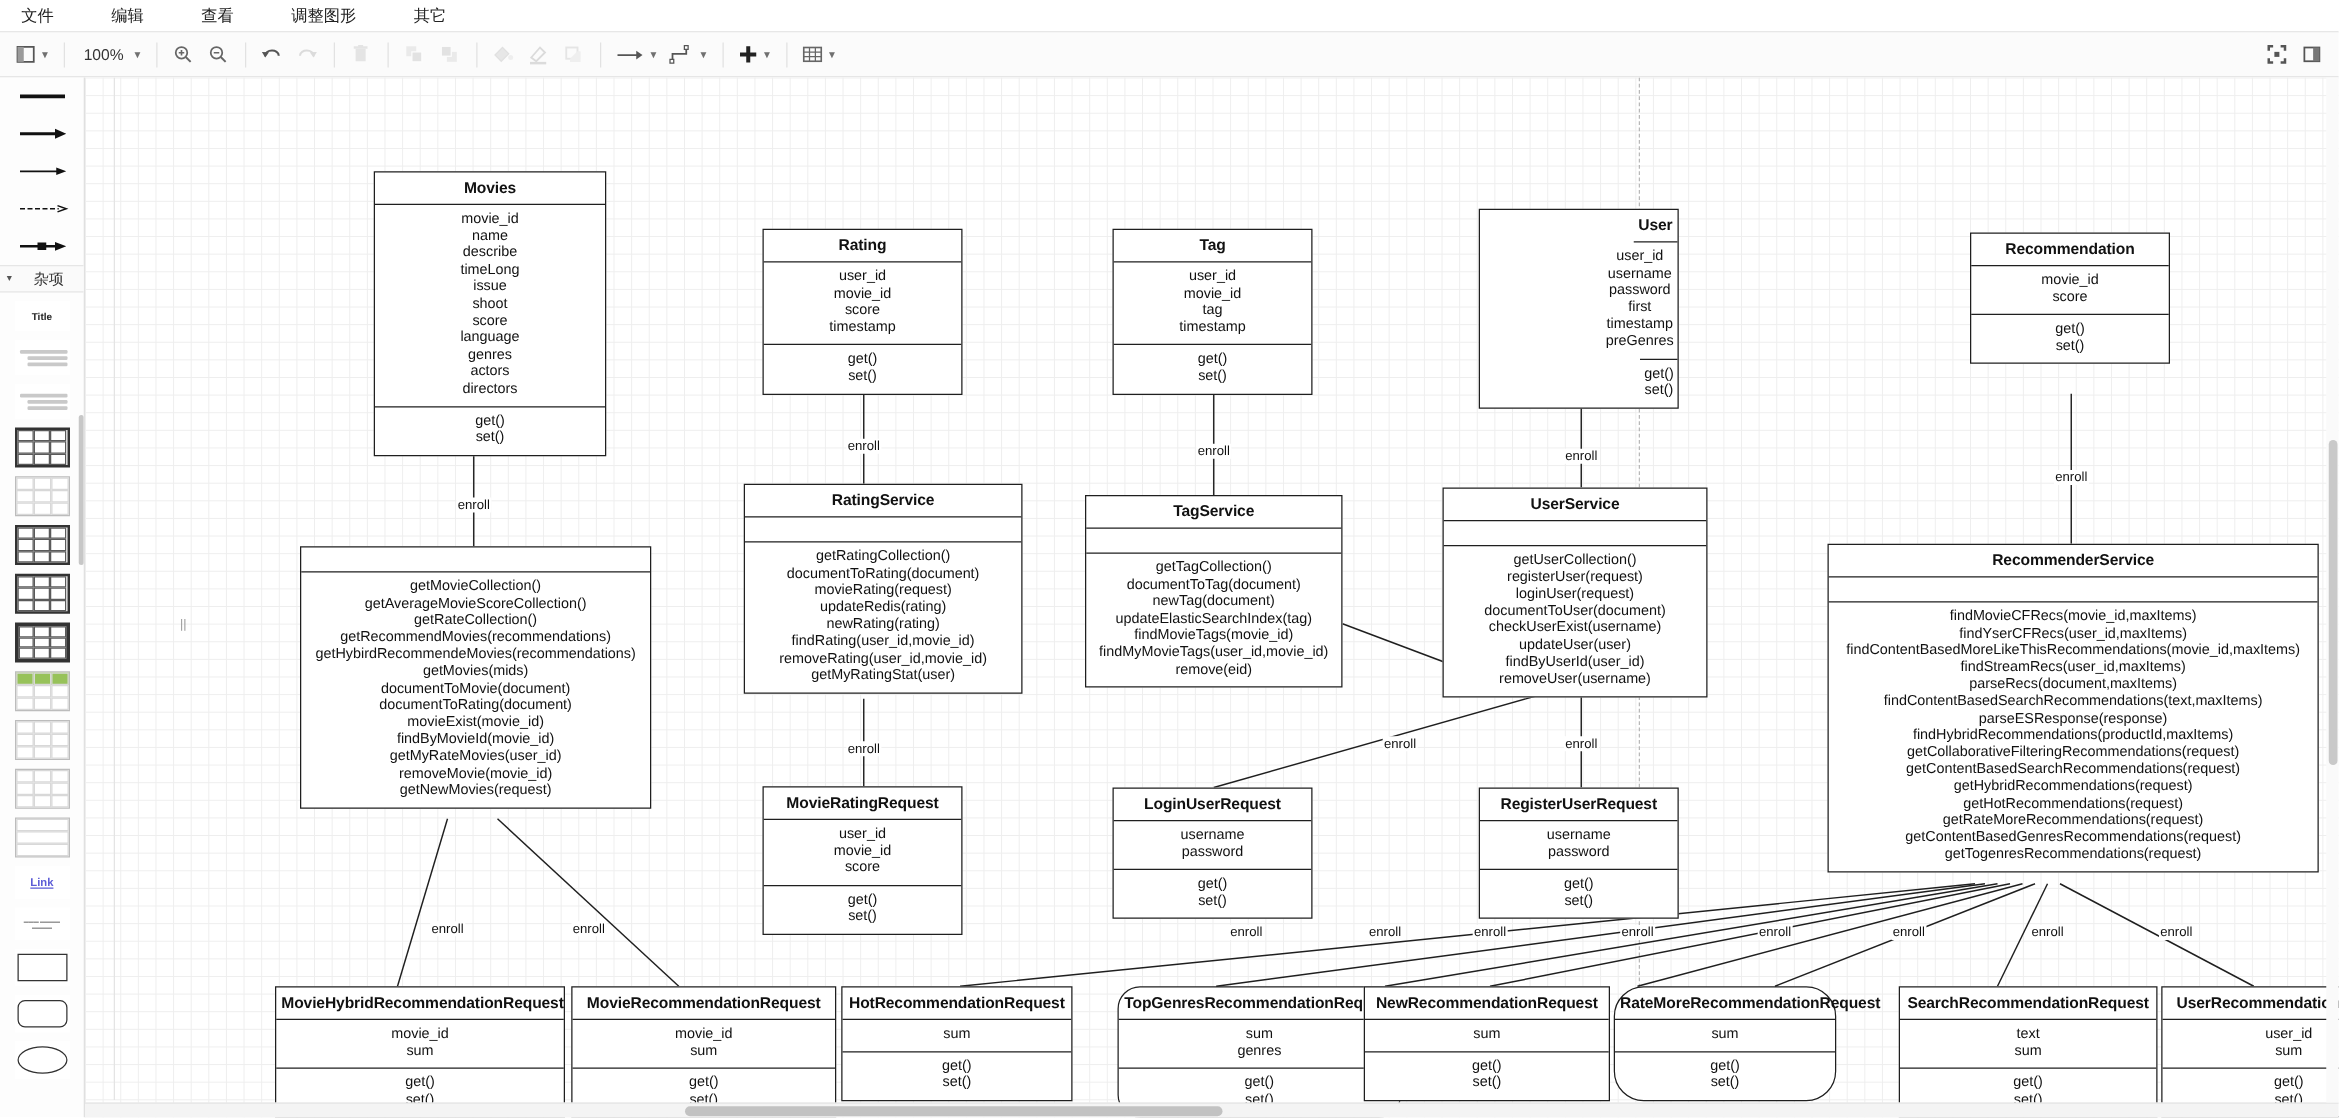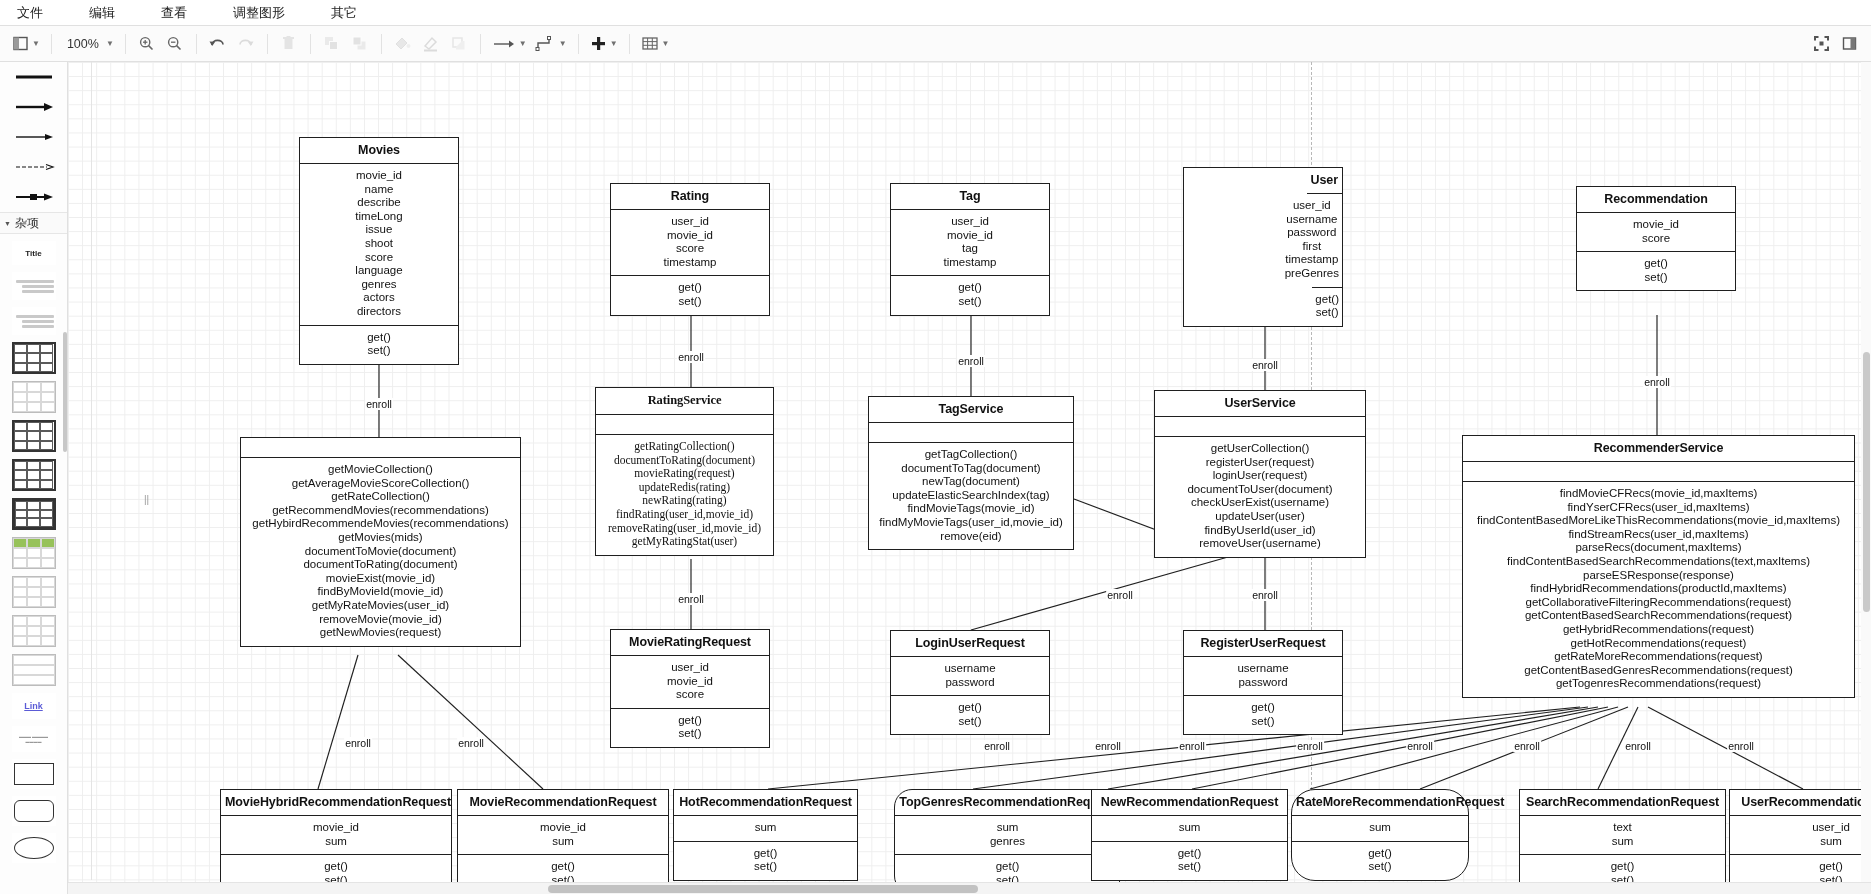--- a/index.html
+++ b/index.html
@@ -45,21 +45,21 @@
   .sidebar {
     position: absolute; top: 62px; left: 0; width: 68px; height: 832px;
     background: #fdfdfd; border-right: 1px solid #e0e0e0;
     overflow: hidden;
   }
   .shape-row {
     height: 30px; display: flex; align-items: center; justify-content: center;
     cursor: default;
   }
   .sb-section {
-    height: 22px; display: flex; align-items: center; gap: 4px;
+    height: 22px; display: flex; align-items: center; gap: 16px;
     padding-left: 4px; border-top: 1px solid #e6e6e6; border-bottom: 1px solid #e6e6e6;
     background: #fafafa; font-size: 12px; color: #333;
   }
   .sb-tri { font-size: 7px; color: #555; }
   .sb-thumb {
     margin: 7px auto; width: 44px; background: #fff;
     display: flex; align-items: center; justify-content: center;
   }
   .thumb-title { font-size: 8px; font-weight: bold; color: #222; }
   .minilist { width: 40px; }
@@ -555,21 +555,21 @@
     <div class="edge-label" style="left:929px;top:684px">enroll</div>
     <div class="edge-label" style="left:1040px;top:684px">enroll</div>
     <div class="edge-label" style="left:1124px;top:684px">enroll</div>
     <div class="edge-label" style="left:1242px;top:684px">enroll</div>
     <div class="edge-label" style="left:1352px;top:684px">enroll</div>
     <div class="edge-label" style="left:1459px;top:684px">enroll</div>
     <div class="edge-label" style="left:1570px;top:684px">enroll</div>
     <div class="edge-label" style="left:1673px;top:684px">enroll</div>
 
     <div id="class-layer">
-        <div class="uml" style="left: 231px; top: 75px; width: 160px;">
+        <div class="uml" style="left: 231px; top: 75px; width: 186px;">
           <div class="uml-title">Movies</div>
           <div class="uml-sec">
             <div>movie_id</div>
             <div>name</div>
             <div>describe</div>
             <div>timeLong</div>
             <div>issue</div>
             <div>shoot</div>
             <div>score</div>
             <div>language</div>
@@ -645,21 +645,21 @@
             <div>getMovies(mids)</div>
             <div>documentToMovie(document)</div>
             <div>documentToRating(document)</div>
             <div>movieExist(movie_id)</div>
             <div>findByMovieId(movie_id)</div>
             <div>getMyRateMovies(user_id)</div>
             <div>removeMovie(movie_id)</div>
             <div>getNewMovies(request)</div>
           </div>
         </div>
-        <div class="uml" style="left: 527px; top: 325px; width: 179px; font-family: Liberation Serif, serif;">
+        <div class="uml" style="left: 527px; top: 325px; width: 223px;">
           <div class="uml-title">RatingService</div>
           <div class="uml-sec empty"></div>
           <div class="uml-sec">
             <div>getRatingCollection()</div>
             <div>documentToRating(document)</div>
             <div>movieRating(request)</div>
             <div>updateRedis(rating)</div>
             <div>newRating(rating)</div>
             <div>findRating(user_id,movie_id)</div>
             <div>removeRating(user_id,movie_id)</div>

